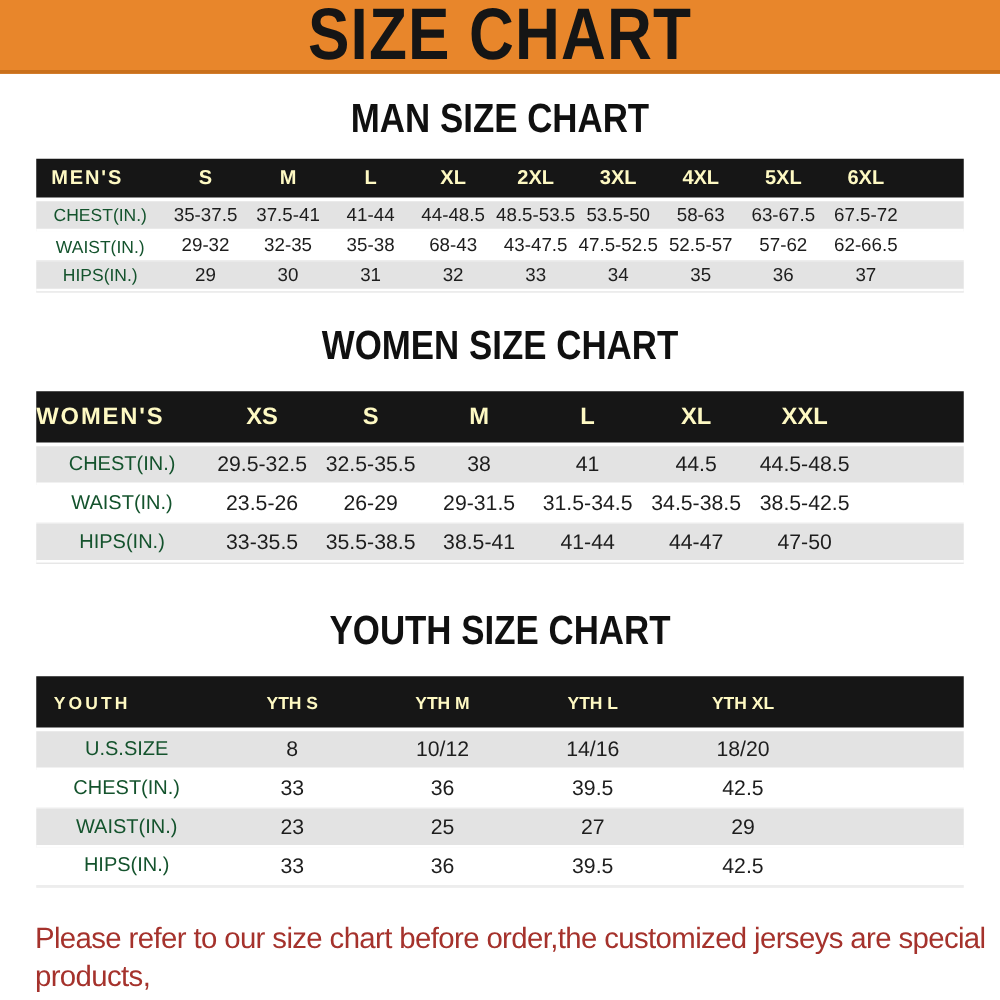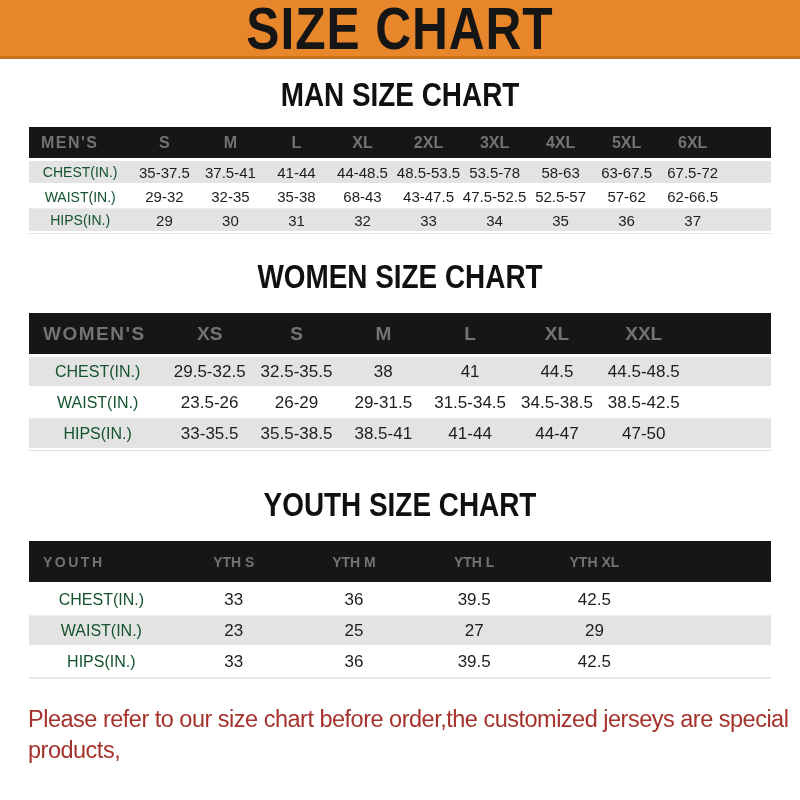--- a/index.html
+++ b/index.html
@@ -56,21 +56,21 @@
   .trow { display: grid; align-items: center; }
   .cell {
     text-align: center;
     white-space: nowrap;
     overflow: hidden;
   }
 
   
   .thead {
     background: #161616;
-    color: #737373;
+    color: #fef9c3;
     margin-bottom: 3px;
   }
   .thead .label-cell {
     text-align: left;
     font-weight: 800;
     letter-spacing: 1.5px;
   }
   .thead .cell { font-weight: 700; }
 
   
@@ -84,21 +84,21 @@
   .men .thead { height: 31px; }
   .men .thead .label-cell { font-size: 21px; padding-left: 12px; }
   .men .thead .cell { font-size: 16px; }
   .men .trow.data { height: 24px; font-size: 15px; }
   .men .trow.data .label-cell { font-size: 14px; }
 
   
   .women { margin-top: 21px; }
   .women .trow { grid-template-columns: 18.5% repeat(6, 11.7%) 1fr; }
   .women .thead { height: 41px; }
-  .women .thead .label-cell { font-size: 23px; padding-left: 14px; }
+  .women .thead .label-cell { font-size: 23px; }
   .women .thead .cell { font-size: 19px; }
   .women .trow.data { height: 31px; font-size: 17px; }
   .women .trow.data .label-cell { font-size: 16px; }
 
   
   .youth { margin-top: 21px; }
   .youth .trow { grid-template-columns: 19.5% repeat(4, 16.2%) 1fr; }
   .youth .thead { height: 41px; }
   .youth .thead .label-cell { font-size: 23px; padding-left: 14px; letter-spacing: 2.5px; }
   .youth .thead .cell { font-size: 14px; }
@@ -140,21 +140,21 @@
           <div class="cell">6XL</div>
           <div class="cell"></div>
         </div>
         <div class="trow data alt">
           <div class="cell label-cell">CHEST(IN.)</div>
           <div class="cell">35-37.5</div>
           <div class="cell">37.5-41</div>
           <div class="cell">41-44</div>
           <div class="cell">44-48.5</div>
           <div class="cell">48.5-53.5</div>
-          <div class="cell">53.5-78</div>
+          <div class="cell">53.5-50</div>
           <div class="cell">58-63</div>
           <div class="cell">63-67.5</div>
           <div class="cell">67.5-72</div>
           <div class="cell"></div>
         </div>
         <div class="trow data">
           <div class="cell label-cell">WAIST(IN.)</div>
           <div class="cell">29-32</div>
           <div class="cell">32-35</div>
           <div class="cell">35-38</div>
@@ -232,20 +232,28 @@
     <h2 class="section-heading heading-youth">YOUTH SIZE CHART</h2>
     <div class="size-table youth">
         <div class="trow thead">
           <div class="cell label-cell">YOUTH</div>
           <div class="cell">YTH S</div>
           <div class="cell">YTH M</div>
           <div class="cell">YTH L</div>
           <div class="cell">YTH XL</div>
           <div class="cell"></div>
         </div>
+        <div class="trow data alt">
+          <div class="cell label-cell">U.S.SIZE</div>
+          <div class="cell">8</div>
+          <div class="cell">10/12</div>
+          <div class="cell">14/16</div>
+          <div class="cell">18/20</div>
+          <div class="cell"></div>
+        </div>
         <div class="trow data">
           <div class="cell label-cell">CHEST(IN.)</div>
           <div class="cell">33</div>
           <div class="cell">36</div>
           <div class="cell">39.5</div>
           <div class="cell">42.5</div>
           <div class="cell"></div>
         </div>
         <div class="trow data alt">
           <div class="cell label-cell">WAIST(IN.)</div>

